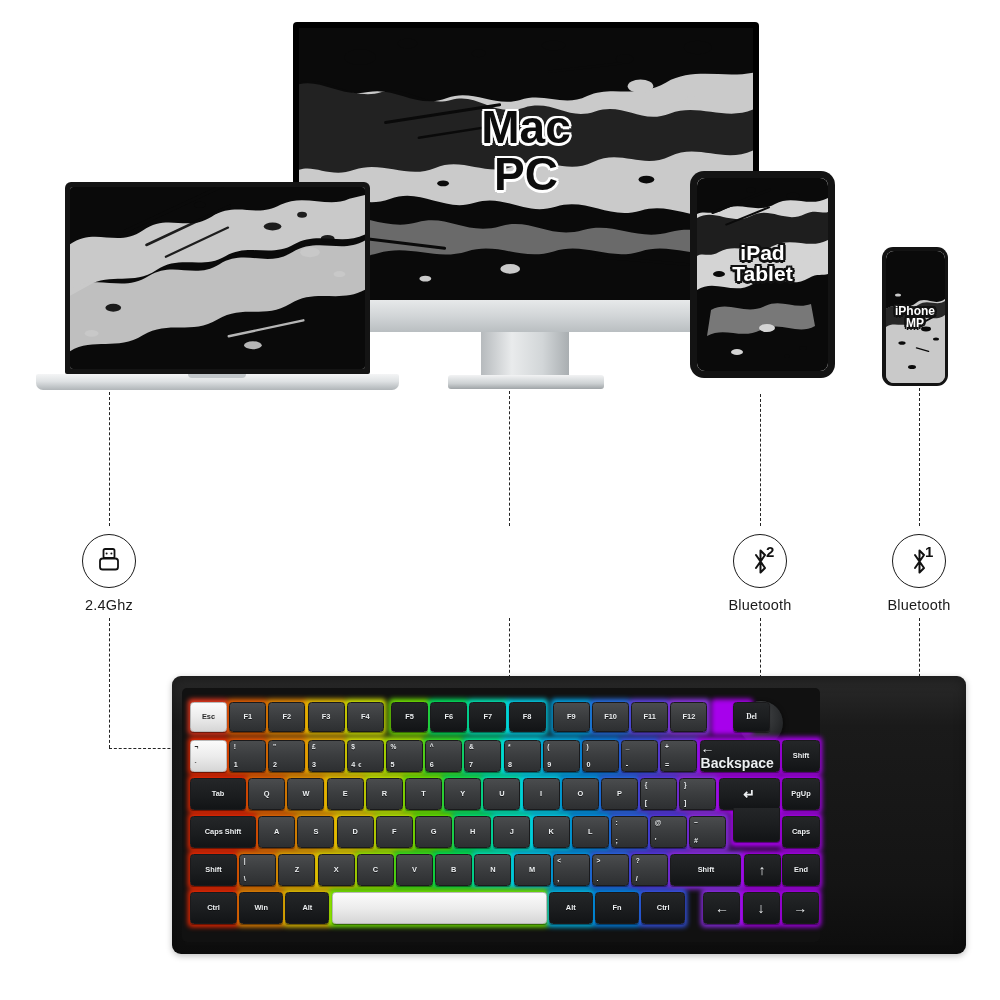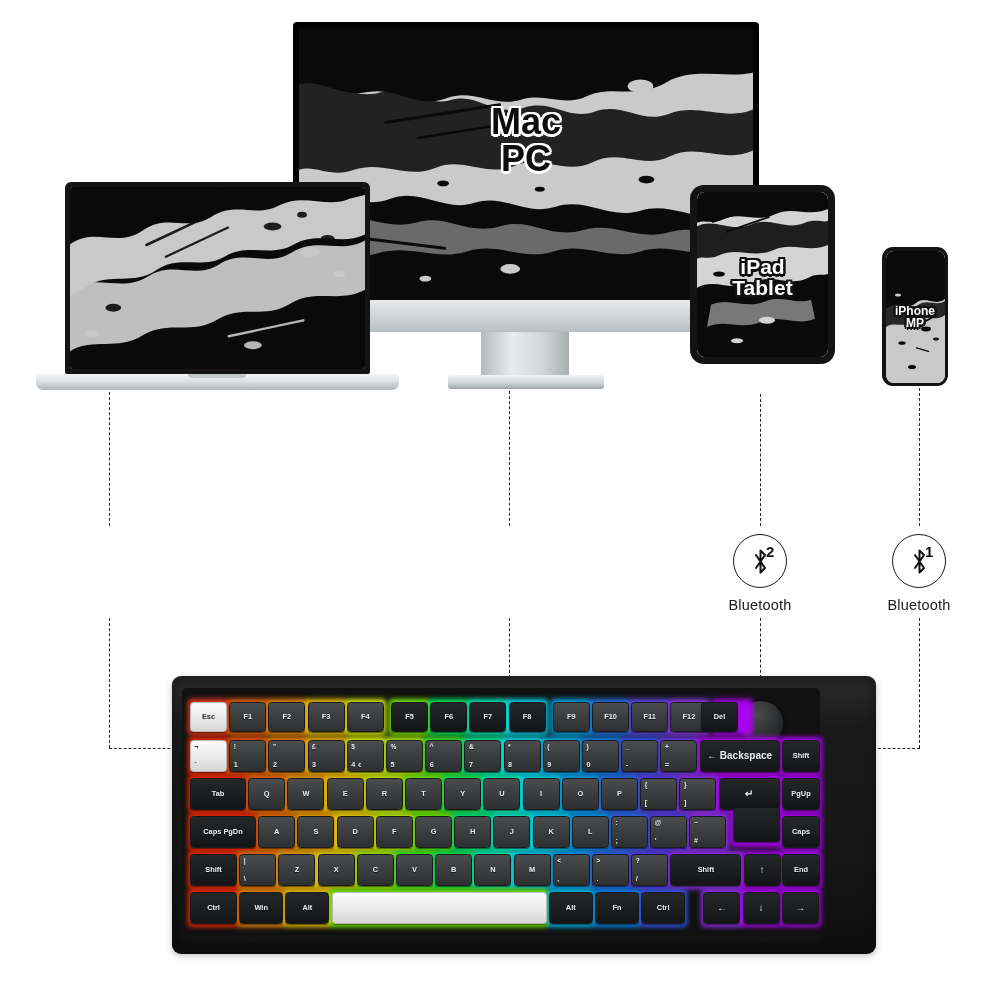--- a/index.html
+++ b/index.html
@@ -45,21 +45,21 @@
   #laptop{position:absolute;left:65px;top:182px;width:305px;height:192px;}
   #laptop .bezel{position:absolute;inset:0;background:#141414;border-radius:6px 6px 2px 2px;}
   #laptop .screen{position:absolute;left:5px;top:5px;right:5px;bottom:5px;overflow:hidden;border-radius:3px;}
   #laptop-base{position:absolute;left:36px;top:374px;width:363px;height:16px;
     background:linear-gradient(180deg,#f4f5f6,#dfe2e4 45%,#b0b5b8);
     border-radius:2px 2px 7px 7px;}
   #laptop-notch{position:absolute;left:188px;top:374px;width:58px;height:4px;
     background:#c2c7ca;border-radius:0 0 4px 4px;}
 
   
-  #tablet{position:absolute;left:690px;top:185px;width:145px;height:179px;}
+  #tablet{position:absolute;left:690px;top:171px;width:145px;height:207px;}
   #tablet .bezel{position:absolute;inset:0;background:#131313;border-radius:14px;}
   #tablet .screen{position:absolute;left:7px;top:7px;right:7px;bottom:7px;overflow:hidden;border-radius:8px;}
 
   
   #phone{position:absolute;left:882px;top:247px;width:66px;height:139px;}
   #phone .bezel{position:absolute;inset:0;background:#131313;border-radius:11px;}
   #phone .screen{position:absolute;left:3.5px;top:3.5px;right:3.5px;bottom:3.5px;overflow:hidden;border-radius:8px;}
 
   
   .vline{position:absolute;width:0;border-left:1.6px dashed #242424;}
@@ -68,21 +68,21 @@
   
   .conn{position:absolute;width:120px;text-align:center;}
   .conn .circle{
     width:52px;height:52px;margin:0 auto;border:1.7px solid #1b1b1b;border-radius:50%;
     display:flex;align-items:center;justify-content:center;background:#fff;position:relative;
   }
   .conn .cname{margin-top:9px;font-size:14.5px;color:#1b1b1b;letter-spacing:.2px;}
   .bt-sup{position:absolute;font-size:15px;font-weight:700;color:#111;top:8px;left:32px;}
 
   
-  #keyboard{position:absolute;left:172px;top:676px;width:704px;height:278px;
+  #keyboard{position:absolute;left:172px;top:676px;width:794px;height:278px;
     background:linear-gradient(180deg,#2a2a2a 0%,#1a1a1a 18%,#141414 75%,#0d0d0d 100%);
     border-radius:9px;box-shadow:0 4px 12px rgba(0,0,0,.35) inset,0 2px 6px rgba(0,0,0,.25);}
   #kb-plate{position:absolute;left:10px;top:12px;width:638px;height:254px;
     background:#111;border-radius:5px;}
   .kzone{position:absolute;}
   .key{
     position:absolute;border-radius:3.5px;box-sizing:border-box;
     background:linear-gradient(180deg,#4a4c4e 0%,#3c3e40 45%,#2d2f31 100%);
     border:1px solid #1a1a1c;
     display:flex;align-items:center;justify-content:center;
@@ -98,21 +98,21 @@
     padding:2.5px 0 2px 3.5px;}
   .key .top{font-size:6.6px;}
   .key .bot{font-size:7.2px;}
   .key .eur{font-size:5.6px;margin-left:3px;opacity:.9;}
   .glow{position:absolute;border-radius:4px;filter:blur(2.6px);opacity:.92;z-index:0;}
   .key{z-index:1;}
   #knob{position:absolute;left:556px;top:12px;width:44px;height:44px;border-radius:50%;
     background:radial-gradient(circle at 38% 32%,#4a4c4e,#2b2d2f 58%,#141517 100%);
     border:1px solid #0c0c0c;box-shadow:0 2px 4px rgba(0,0,0,.55);}
   .sep-dot{position:absolute;width:2px;height:2px;border-radius:50%;background:#3a3a3a;}
-  .arrowglyph{font-size:10px;}
+  .arrowglyph{font-size:14px;}
 </style>
 </head>
 <body>
 
 <div class="stage">
 
   <div id="monitor">
     <div class="bezel"></div>
     <div class="screen">
       <div class="splat">
@@ -139,21 +139,21 @@
             <rect x="300" y="234" width="96" height="2.8" rx="1.4" transform="rotate(5 300 234)"></rect>
           </g>
           <g fill="#cacaca">
             <ellipse cx="346" cy="60" rx="13" ry="7"></ellipse>
             <ellipse cx="398" cy="74" rx="7" ry="4"></ellipse>
             <ellipse cx="214" cy="248" rx="10" ry="5"></ellipse>
             <ellipse cx="128" cy="258" rx="6" ry="3"></ellipse>
           </g>
         </svg>
       </div>
-      <div class="devlabel lbl-dark" style="top:76px;font-size:36px;">Mac
+      <div class="devlabel lbl-dark" style="top:76px;font-size:46px;">Mac
 PC</div>
     </div>
     <div class="chin"></div>
   </div>
   <div id="monitor-neck"></div>
   <div id="monitor-base"></div>
 
   <div id="laptop">
     <div class="bezel"></div>
     <div class="screen">
@@ -242,20 +242,31 @@
       <div class="devlabel lbl-light" style="top:54px;font-size:12px;">iPhone
 MP</div>
     </div>
   </div>
 
   <div class="vline" style="left:109px;top:392px;height:134px;"></div>
   <div class="vline" style="left:509px;top:391px;height:135px;"></div>
   <div class="vline" style="left:760px;top:394px;height:132px;"></div>
   <div class="vline" style="left:919px;top:388px;height:138px;"></div>
 
+  <div class="conn" style="left:49px;top:534px;">
+    <div class="circle">
+      <svg width="26" height="28" viewBox="0 0 26 28" fill="none" stroke="#111" stroke-width="1.8">
+        <rect x="7.5" y="2" width="11" height="9" rx="1.6"></rect>
+        <circle cx="10.6" cy="6.6" r="1" fill="#111" stroke="none"></circle>
+        <circle cx="15.4" cy="6.6" r="1" fill="#111" stroke="none"></circle>
+        <rect x="4" y="11.5" width="18" height="11" rx="2.6"></rect>
+      </svg>
+    </div>
+    <div class="cname">2.4Ghz</div>
+  </div>
 
 
   <div class="conn" style="left:700px;top:534px;">
     <div class="circle">
       <svg width="17" height="27" viewBox="0 0 17 27" fill="none" stroke="#111" stroke-width="2" stroke-linejoin="round" stroke-linecap="round">
         <path d="M4 7 L13 20 L8.5 24.5 V2.5 L13 7 L4 20"></path>
       </svg>
       <span class="bt-sup">2</span>
     </div>
     <div class="cname">Bluetooth</div>
@@ -331,21 +342,21 @@
           </div>
           <div class="glow" style="left: 447px; top: 10.8px; width: 41.4px; height: 36.4px; background: rgb(106, 75, 255);"></div>
           <div class="key" style="left: 449.2px; top: 14px; width: 37px; height: 30px;">
             <span>F11</span>
           </div>
           <div class="glow" style="left: 486.2px; top: 10.8px; width: 41.4px; height: 36.4px; background: rgb(155, 59, 255);"></div>
           <div class="key" style="left: 488.4px; top: 14px; width: 37px; height: 30px;">
             <span>F12</span>
           </div>
           <div class="glow" style="left: 529.4px; top: 10.8px; width: 41.4px; height: 36.4px; background: rgb(180, 0, 255);"></div>
-          <div class="key dark" style="left: 519px; top: 14px; width: 37px; height: 30px;">
+          <div class="key dark" style="left: 551px; top: 14px; width: 37px; height: 30px; font-family: Liberation Serif, serif;">
             <span>Del</span>
           </div>
           <div class="glow" style="left: 5.8px; top: 48.8px; width: 41.4px; height: 38.4px; background: rgb(255, 42, 0);"></div>
           <div class="key white twin" style="left: 8px; top: 52px; width: 37px; height: 32px;">
             <span class="top">¬</span>
             <span class="bot">`</span>
           </div>
           <div class="glow" style="left: 45px; top: 48.8px; width: 41.4px; height: 38.4px; background: rgb(255, 90, 0);"></div>
           <div class="key twin" style="left: 47.2px; top: 52px; width: 37px; height: 32px;">
             <span class="top">!</span>
@@ -465,21 +476,21 @@
             <span class="bot">]</span>
           </div>
           <div class="glow" style="left: 534.4px; top: 86.8px; width: 65.4px; height: 38.4px; background: rgb(180, 0, 255);"></div>
           <div class="key dark" style="left: 536.6px; top: 90px; width: 61px; height: 32px;">
             <span class="arrowglyph">↵</span>
           </div>
           <div class="glow" style="left: 548.4px; top: 119px; width: 51.4px; height: 40px; background: rgb(180, 0, 255);"></div>
           <div class="key dark" style="left: 550.6px; top: 120px; width: 47px; height: 34px; border-top: none; border-radius: 0px 0px 3.5px 3.5px;"></div>
           <div class="glow" style="left: 5.8px; top: 124.8px; width: 70.4px; height: 38.4px; background: rgb(255, 42, 0);"></div>
           <div class="key dark" style="left: 8px; top: 128px; width: 66px; height: 32px;">
-            <span>Caps PgDn</span>
+            <span>Caps Shift</span>
           </div>
           <div class="glow" style="left: 74px; top: 124.8px; width: 41.4px; height: 38.4px; background: rgb(255, 112, 0);"></div>
           <div class="key" style="left: 76.2px; top: 128px; width: 37px; height: 32px;">
             <span>A</span>
           </div>
           <div class="glow" style="left: 113.2px; top: 124.8px; width: 41.4px; height: 38.4px; background: rgb(255, 168, 0);"></div>
           <div class="key" style="left: 115.4px; top: 128px; width: 37px; height: 32px;">
             <span>S</span>
           </div>
           <div class="glow" style="left: 152.4px; top: 124.8px; width: 41.4px; height: 38.4px; background: rgb(255, 224, 0);"></div>

